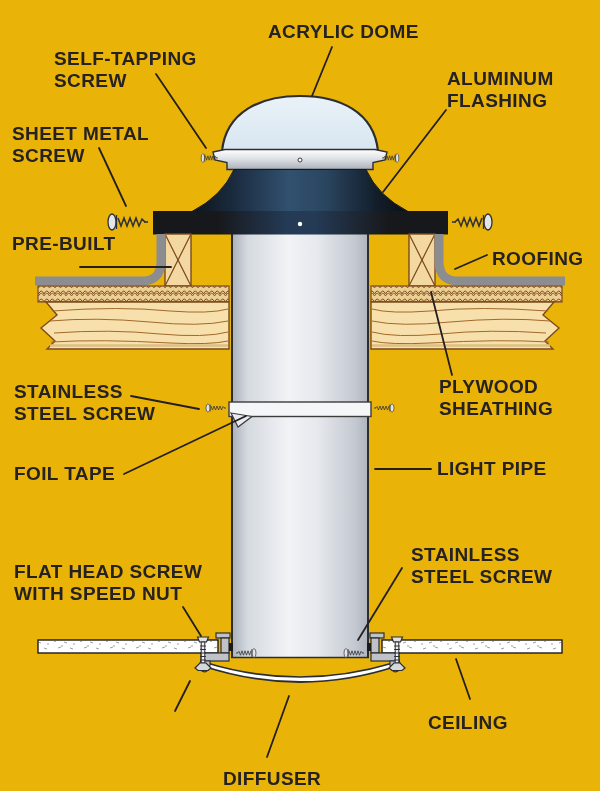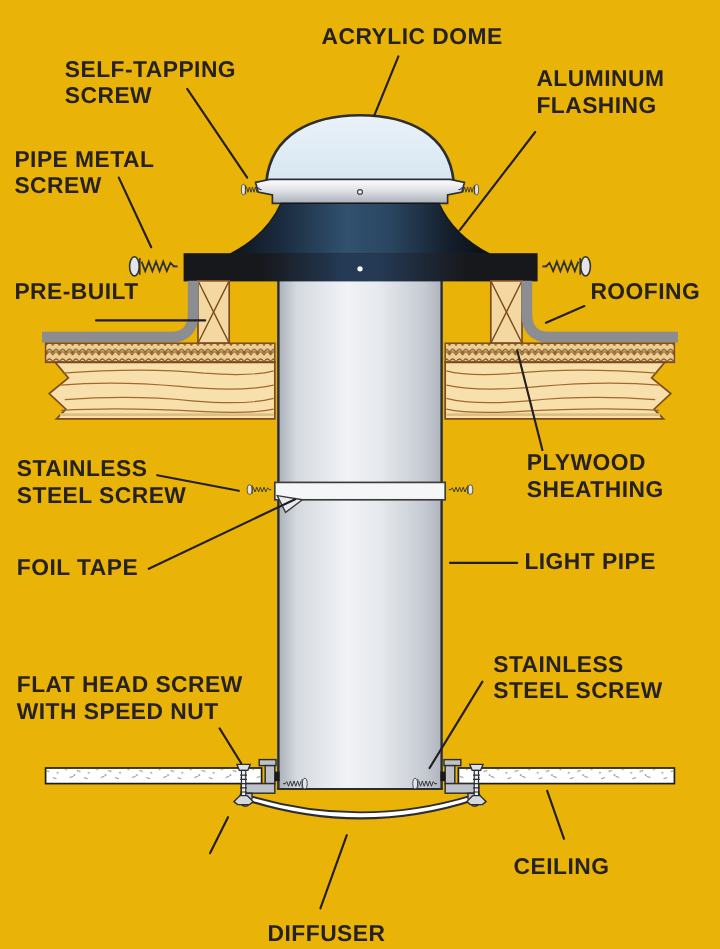--- a/index.html
+++ b/index.html
@@ -176,32 +176,32 @@
   </g>
 </svg>
 
   <div class="label" style="left:268px;top:21px">
     <span>ACRYLIC DOME</span>
   </div>
   <div class="label" style="left:54px;top:48px">
     <span>SELF-TAPPING</span>
     <span>SCREW</span>
   </div>
-  <div class="label" style="left:447px;top:56px">
+  <div class="label" style="left:447px;top:68px">
     <span>ALUMINUM</span>
     <span>FLASHING</span>
   </div>
   <div class="label" style="left:12px;top:123px">
-    <span>PIPE METAL</span>
+    <span>SHEET METAL</span>
     <span>SCREW</span>
   </div>
   <div class="label" style="left:12px;top:233px">
     <span>PRE-BUILT</span>
   </div>
-  <div class="label" style="left:492px;top:233px">
+  <div class="label" style="left:492px;top:248px">
     <span>ROOFING</span>
   </div>
   <div class="label" style="left:14px;top:381px">
     <span>STAINLESS</span>
     <span>STEEL SCREW</span>
   </div>
   <div class="label" style="left:439px;top:376px">
     <span>PLYWOOD</span>
     <span>SHEATHING</span>
   </div>

